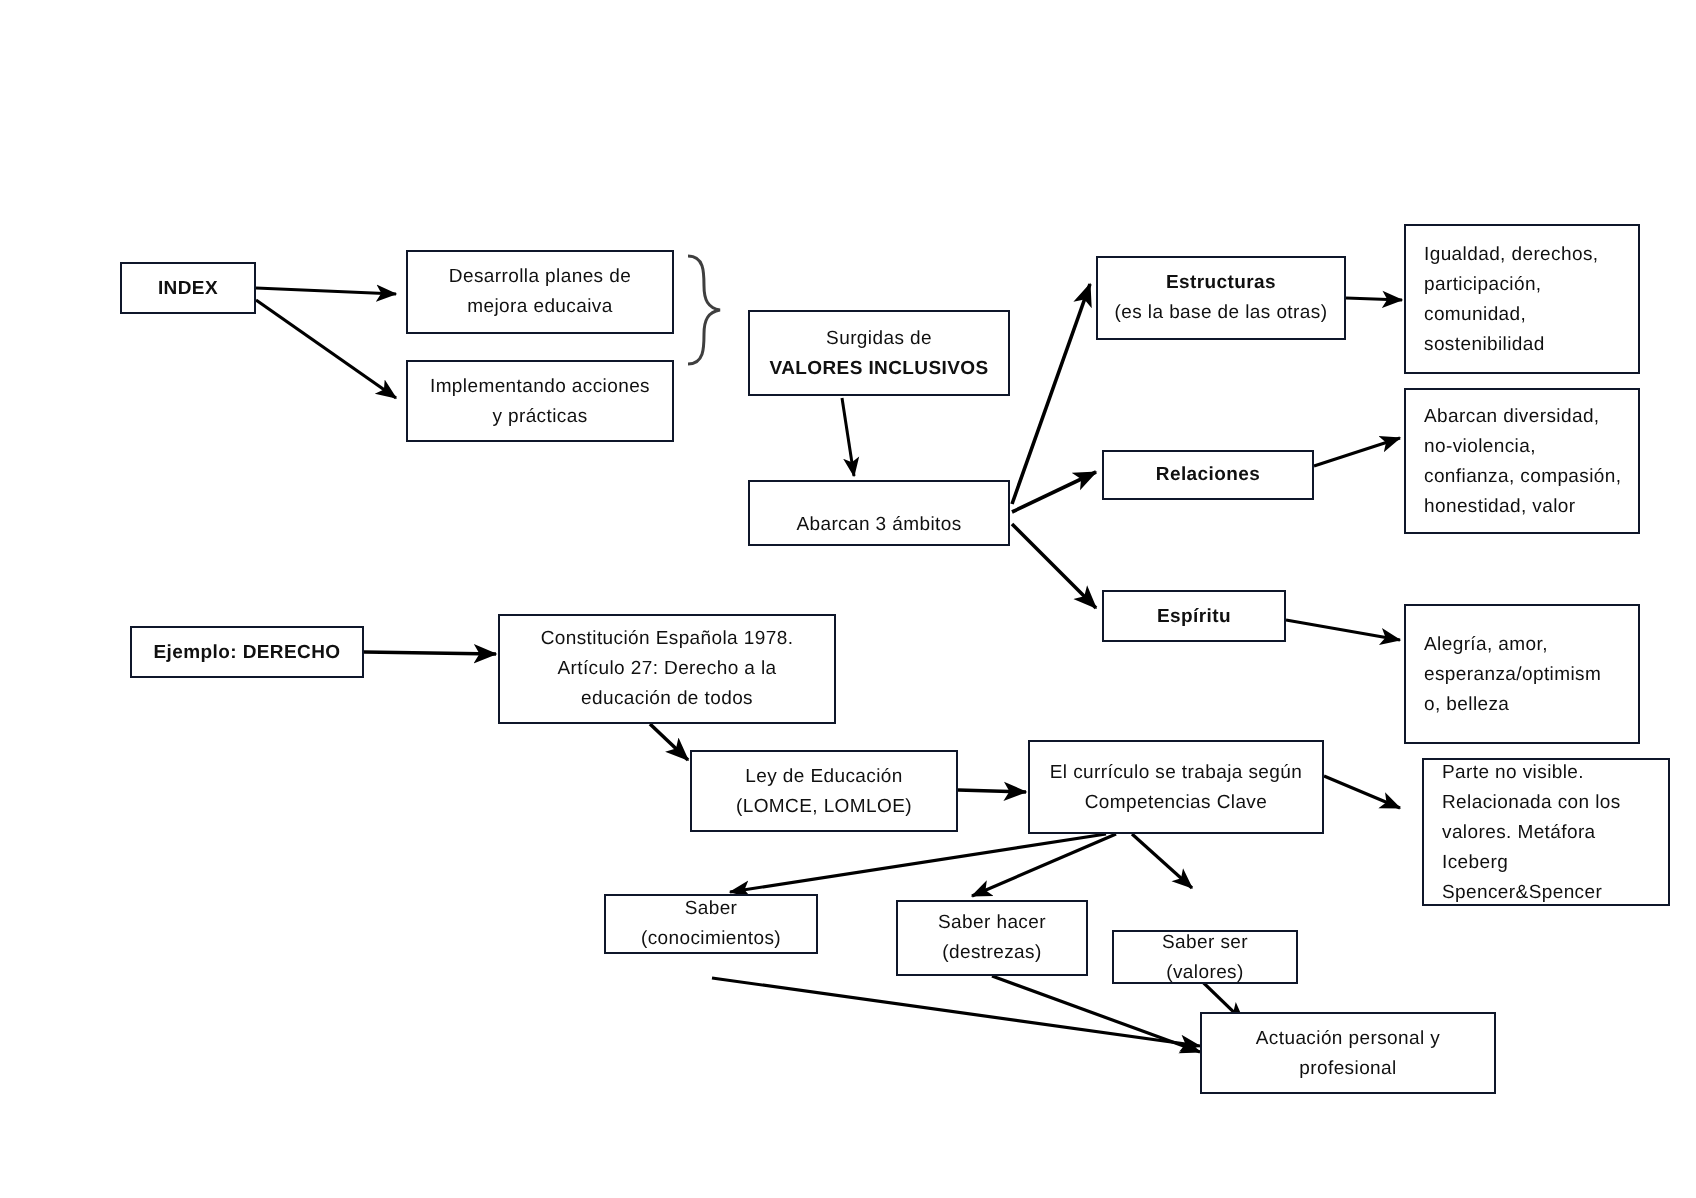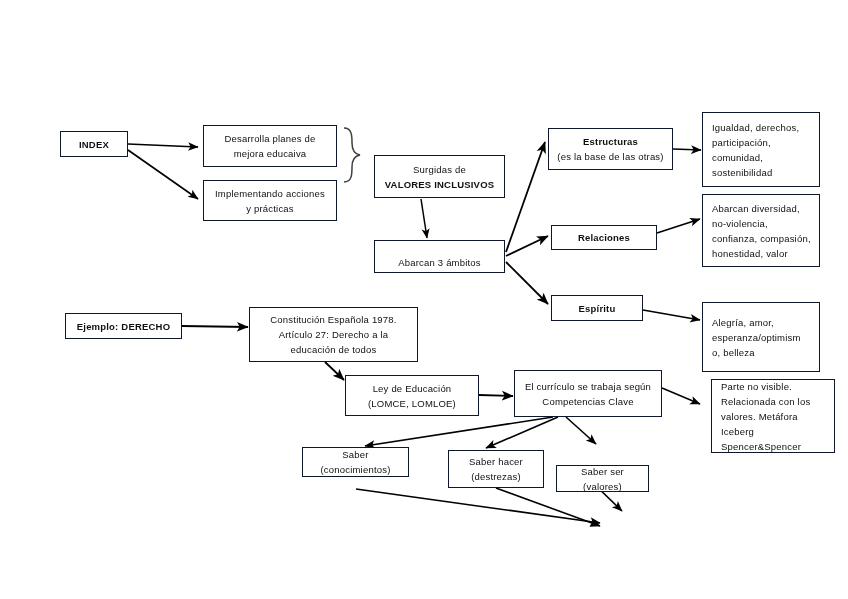--- a/index.html
+++ b/index.html
@@ -203,14 +203,18 @@
   <div class="node" style="left:448px; top:450px; width:96px; height:38px;">
     <span class="ln">Saber hacer</span>
     <span class="ln">(destrezas)</span>
   </div>
 
   <div class="node" style="left:556px; top:445px; width:93px; height:27px;margin-top:20px;">
     <span class="ln">Saber ser</span>
     <span class="ln">(valores)</span>
   </div>
 
+  <div class="node" style="left:600px; top:506px; width:148px; height:41px;">
+    <span class="ln">Actuación personal y</span>
+    <span class="ln">profesional</span>
+  </div>
 
 </div>
 
 </body></html>

